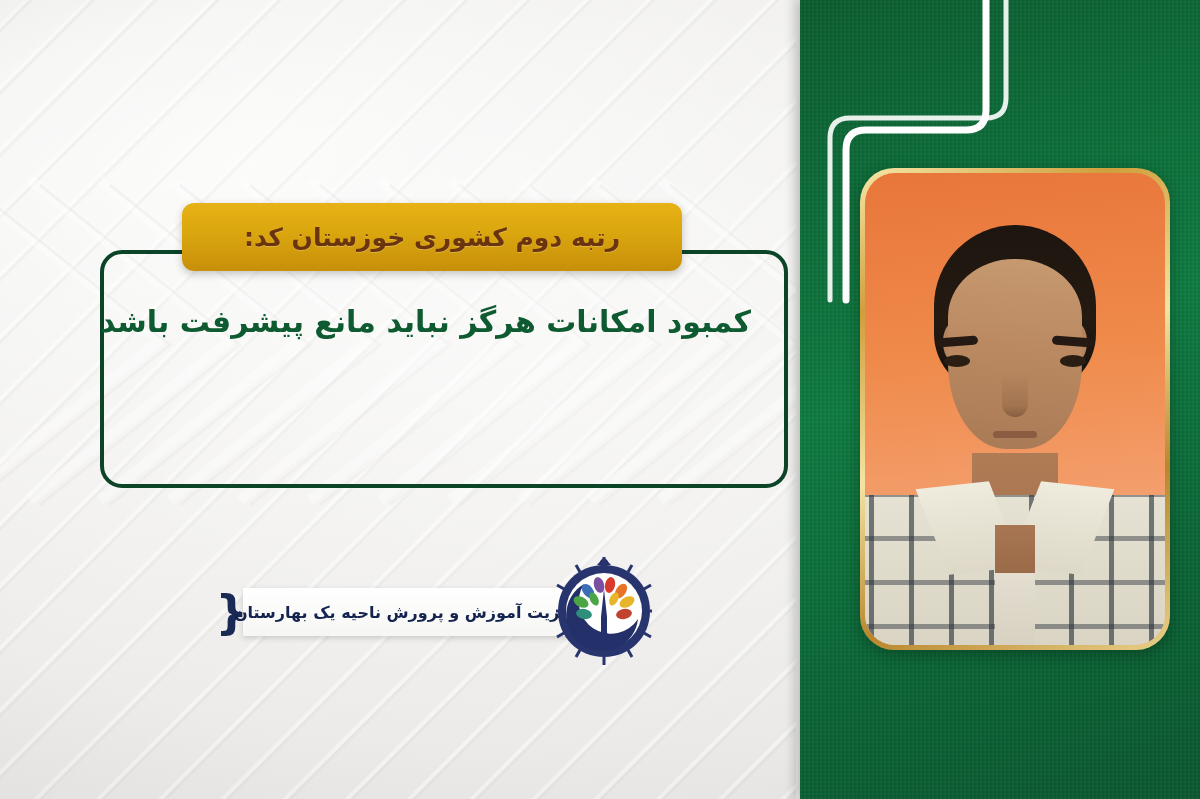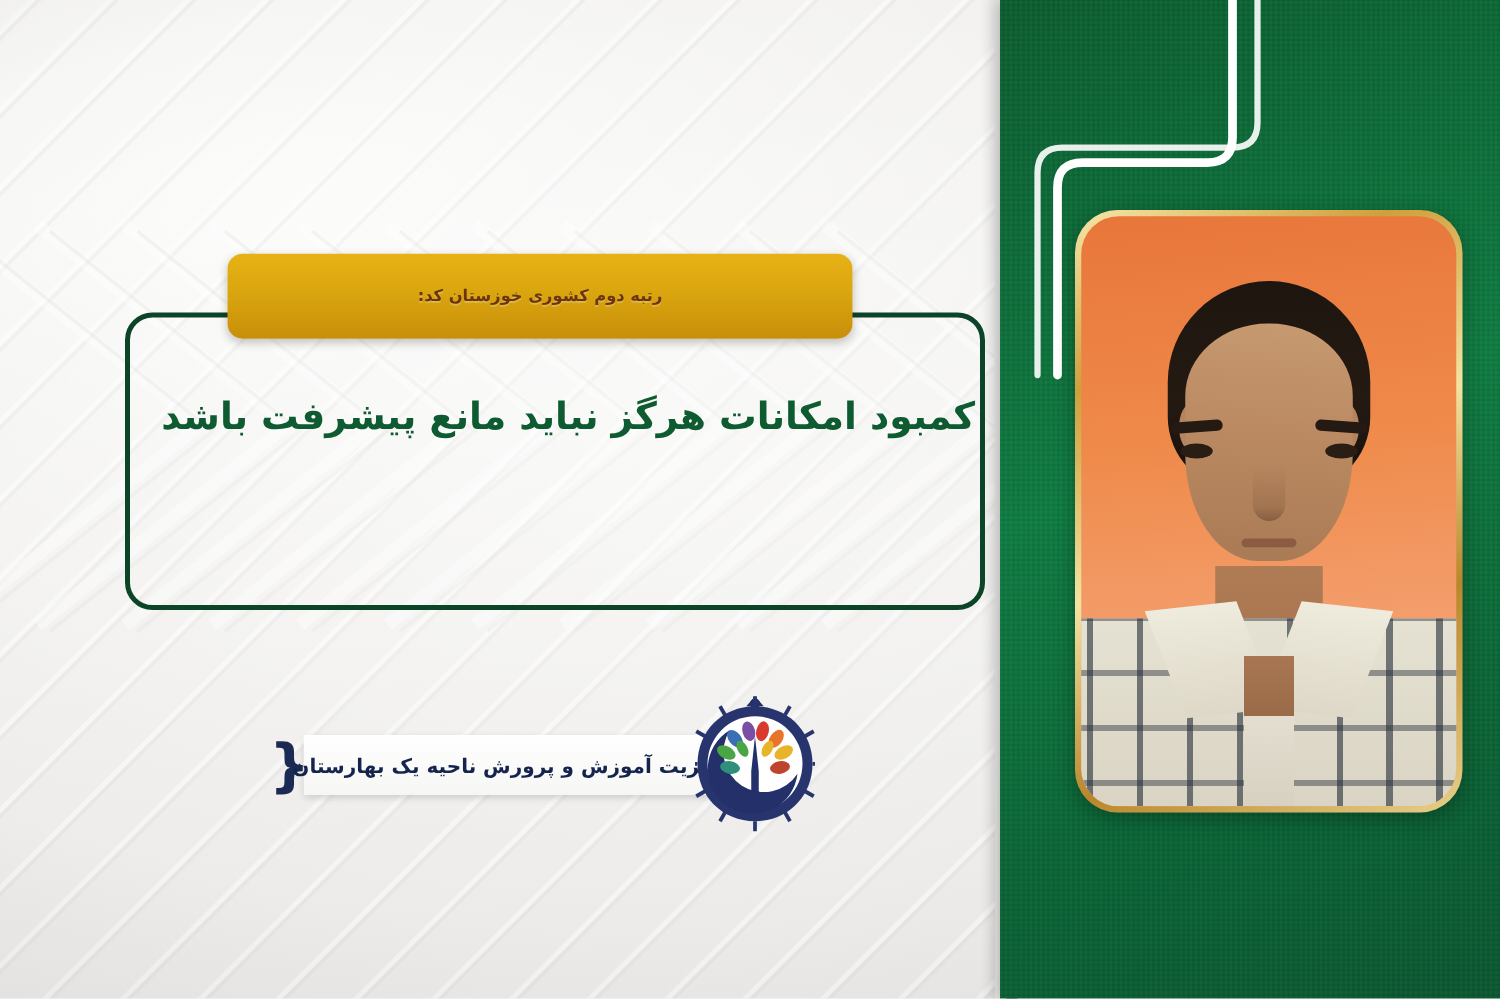--- a/index.html
+++ b/index.html
@@ -222,35 +222,35 @@
     left: 182px; top: 203px;
     width: 500px; height: 68px;
     border-radius: 12px;
     background: linear-gradient(180deg, #e7b215 0%, #dba70f 42%, #c78f0a 100%);
     box-shadow: 0 3px 8px rgba(0,0,0,.22);
     display: flex;
     align-items: center;
     justify-content: center;
   }
   .gold-banner .label {
-    font-size: 13px;
+    font-size: 25px;
     font-weight: bold;
     color: #6b3410;
     text-shadow: 0 1px 0 rgba(255,255,255,.22);
     letter-spacing: .3px;
     white-space: nowrap;
     direction: rtl;
   }
 
   
   .headline {
     position: absolute;
-    left: 100px; top: 316px;
+    left: 100px; top: 304px;
     width: 680px;
-    text-align: right;
+    text-align: left;
     font-size: 30px;
     font-weight: bold;
     color: #0e5a31;
     direction: rtl;
     white-space: nowrap;
   }
 
   
   .ribbon {
     position: absolute;

